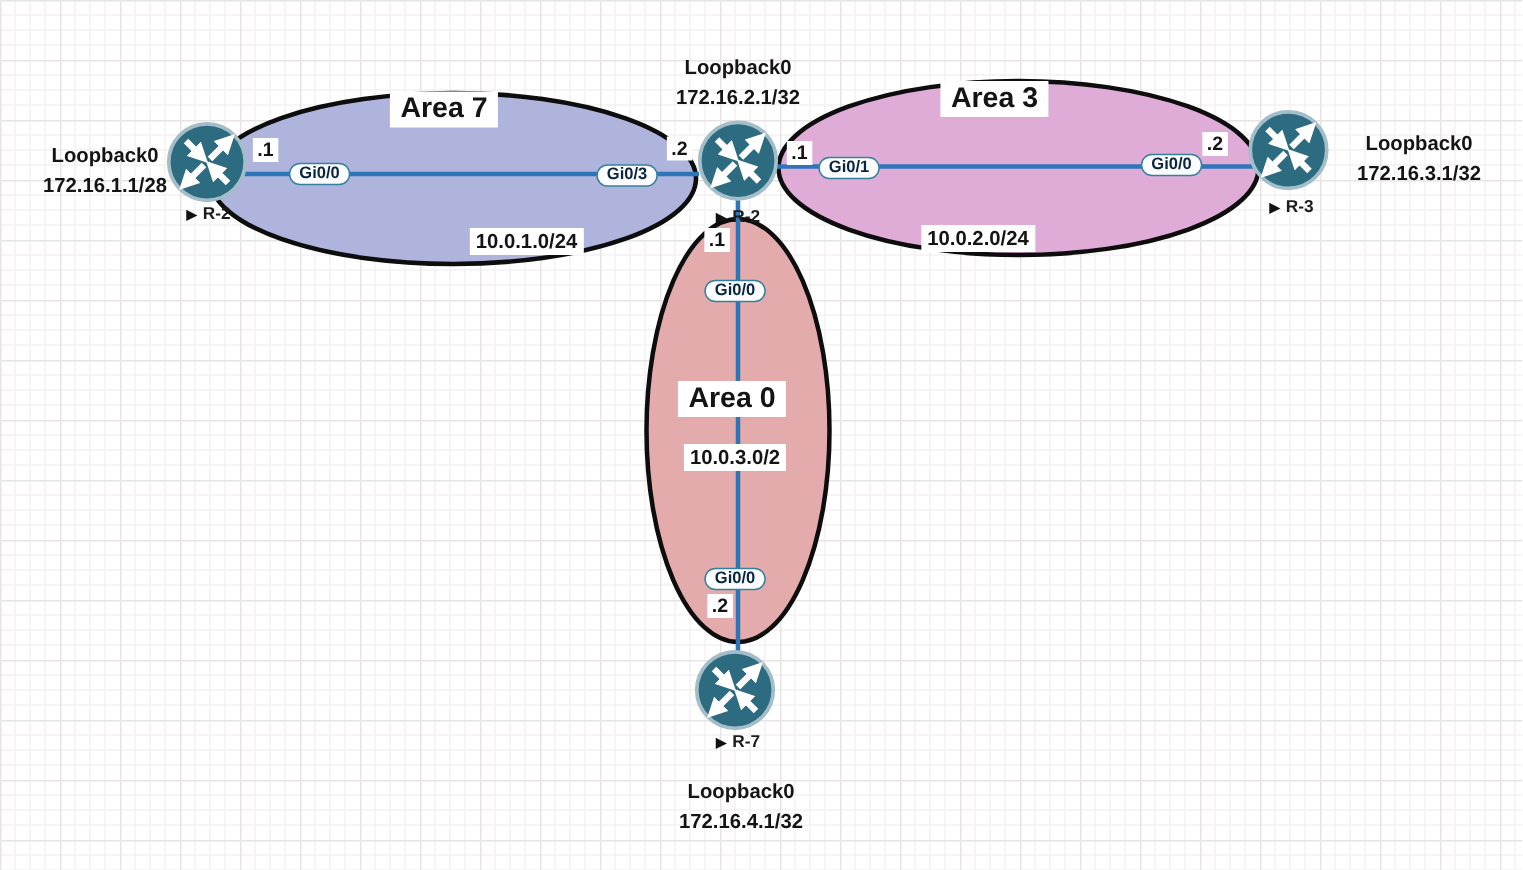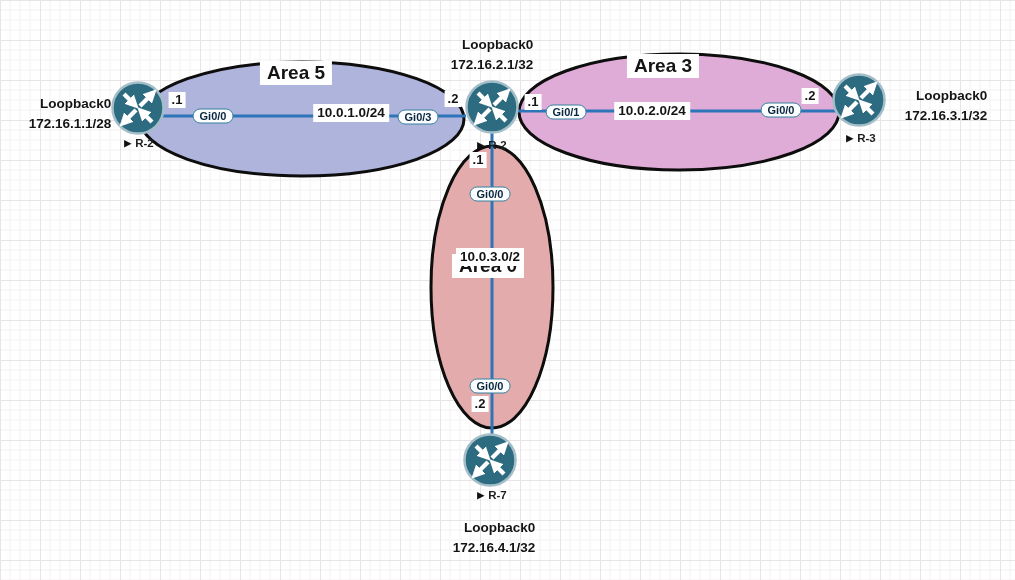--- a/index.html
+++ b/index.html
@@ -7,27 +7,27 @@
     position:relative;width:1015px;height:580px;overflow:hidden;
     background:#ffffff;
     font-family:"Liberation Sans", sans-serif;
   }
   .stage{position:absolute;left:0;top:0;z-index:1;}
   .lbl{
     position:absolute;transform:translate(-50%,-50%);
     font-weight:700;color:#141414;white-space:nowrap;z-index:3;
   }
   .area-label{font-size:19px;background:#ffffff;padding:1px 7px;line-height:22px;}
-  .net-label{font-size:13.5px;background:#ffffff;padding:1px 4px;line-height:16px;}
+  .net-label{font-size:13.5px;background:#ffffff;padding:1px 4px;line-height:16px;margin-top:48px;}
   .ip-label{font-size:13px;background:#ffffff;padding:0 3px;line-height:16px;}
   .pill{
     font-size:11px;background:#fbfdfe;border:1.5px solid #36809e;
     border-radius:9px;padding:0 6px;line-height:13px;color:#0a2540;
   }
-  .loopback{font-size:13.5px;text-align:right;line-height:20px;}
+  .loopback{font-size:13.5px;text-align:center;line-height:20px;}
   .rname{font-size:11.5px;color:#1d1d1d;display:flex;align-items:center;gap:4px;}
   .tri{font-size:9px;line-height:11px;color:#111;}
 </style>
 </head>
 <body>
 
 <div class="canvas">
 
   <svg class="stage" width="1015" height="580" viewBox="0 0 1015 580">
     <defs>
@@ -58,21 +58,21 @@
     <line x1="160" y1="116" x2="466" y2="116" stroke-width="3" stroke="#2e74b8"></line>
     <line x1="518" y1="111" x2="836" y2="111" stroke-width="3" stroke="#2e74b8"></line>
     <line x1="492" y1="130" x2="492" y2="434" stroke-width="3" stroke="#2e74b8"></line>
 
     <use href="#router-sym" x="110" y="80" width="56" height="56"></use>
     <use href="#router-sym" x="464" y="79" width="56" height="56"></use>
     <use href="#router-sym" x="831" y="72" width="56" height="56"></use>
     <use href="#router-sym" x="462" y="432" width="56" height="56"></use>
   </svg>
 
-  <div class="lbl area-label" style="left:296px;top:73px">Area 5</div>
+  <div class="lbl area-label" style="left:296px;top:73px">Area 7</div>
   <div class="lbl area-label" style="left:663px;top:66px">Area 3</div>
   <div class="lbl area-label" style="left:488px;top:266px">Area 0</div>
 
   <div class="lbl net-label" style="left:351px;top:113px">10.0.1.0/24</div>
   <div class="lbl net-label" style="left:652px;top:111px">10.0.2.0/24</div>
   <div class="lbl net-label" style="left:490px;top:257px">10.0.3.0/2</div>
 
   <div class="lbl ip-label" style="left:177px;top:100px">.1</div>
   <div class="lbl pill" style="left:213px;top:116px">Gi0/0</div>
   <div class="lbl pill" style="left:418px;top:117px">Gi0/3</div>

